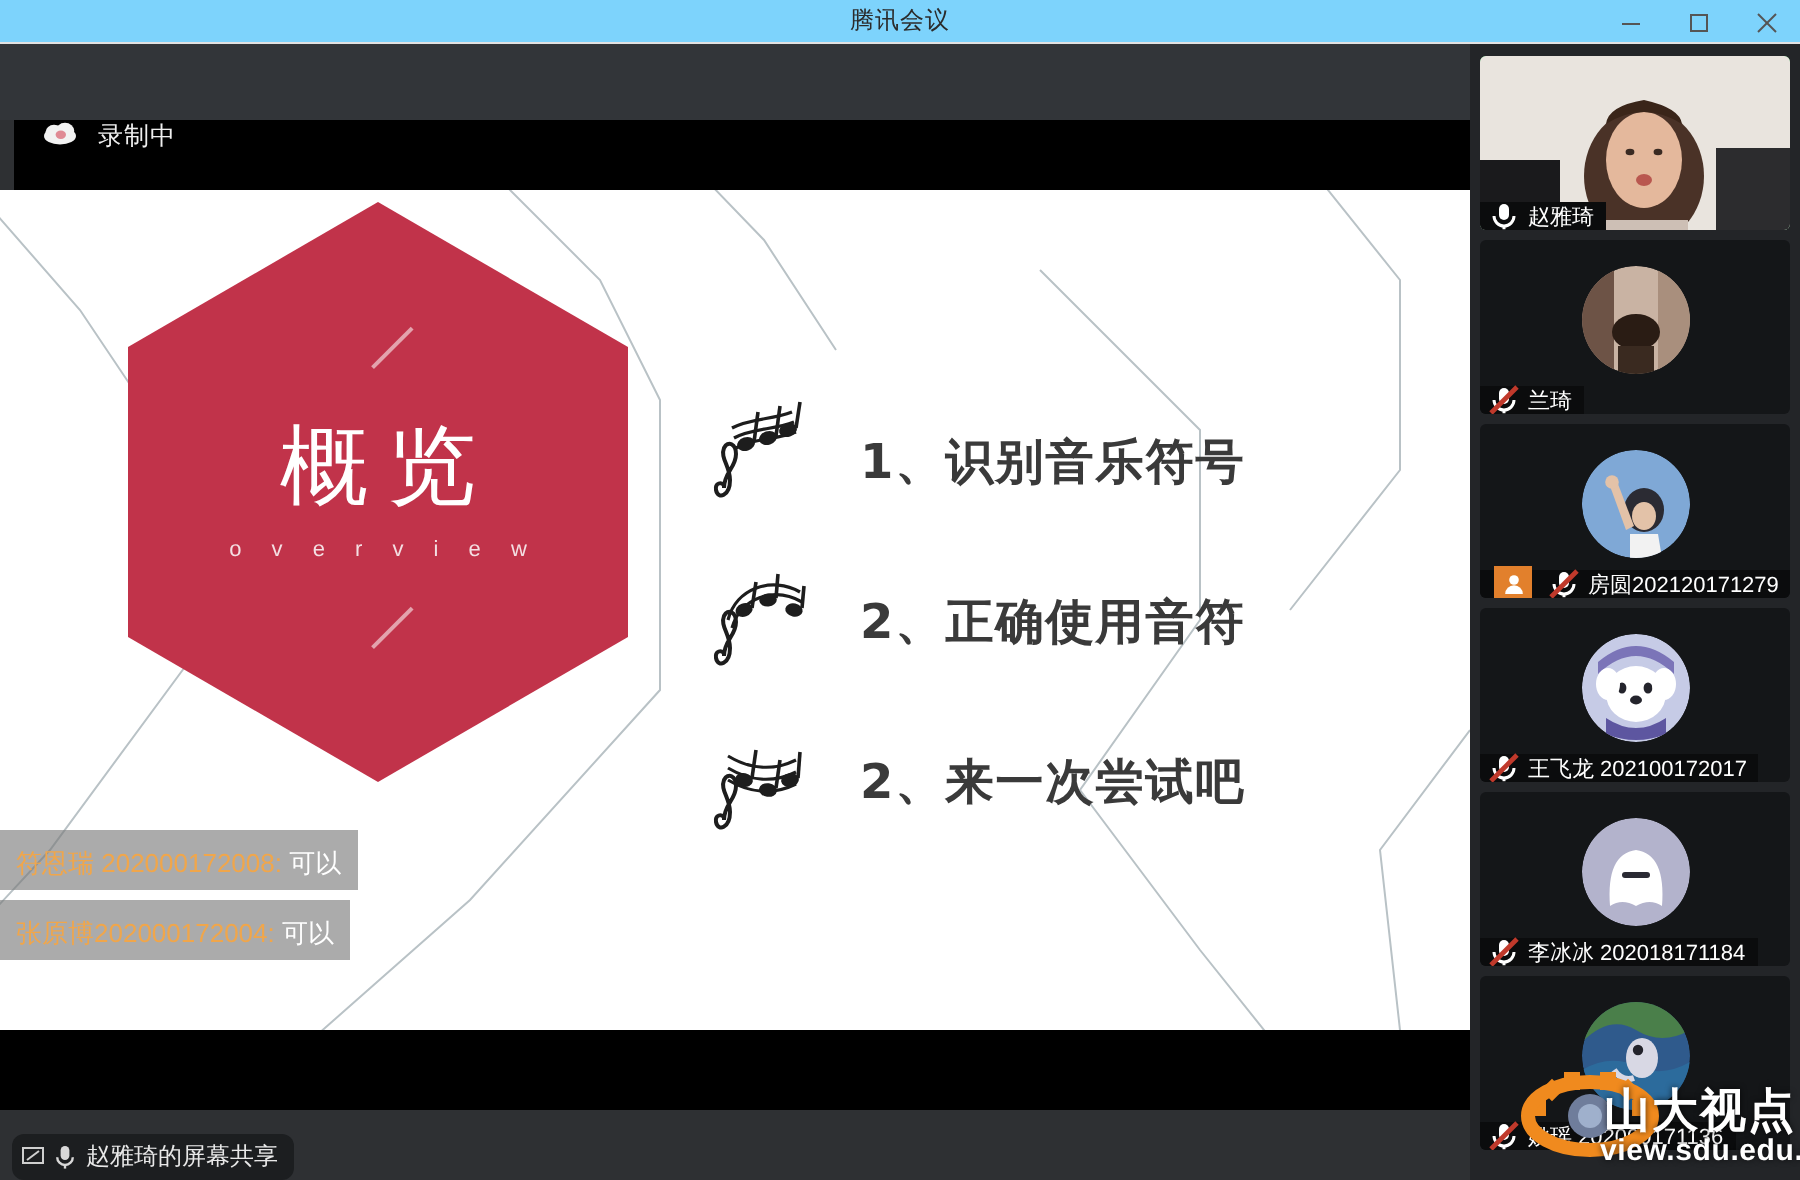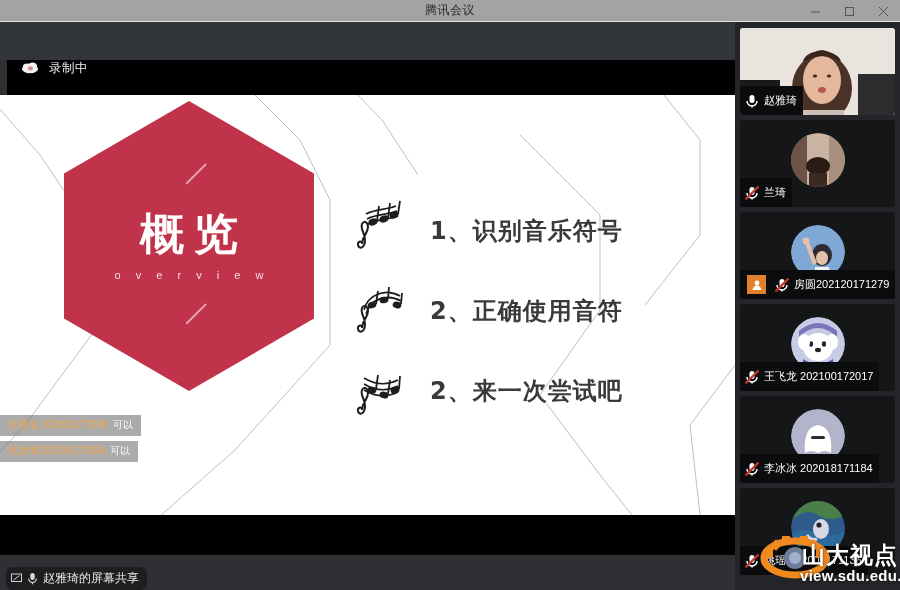--- a/index.html
+++ b/index.html
@@ -14,21 +14,21 @@
     position: relative;
     width: 900px; height: 590px;
     background: #ffffff;
     overflow: hidden;
   }
 
   
   .titlebar {
     position: absolute; left: 0; top: 0;
     width: 900px; height: 22px;
-    background: #a3a3a3;
+    background: #7dd3fc;
     border-bottom: 1px solid #e2e2e2;
     display: flex; align-items: center; justify-content: center;
   }
   .titlebar-title {
     font-size: 12px; color: #2b2b2b; letter-spacing: .5px;
   }
   .win-controls {
     position: absolute; right: 0; top: 0;
     height: 22px; display: flex; align-items: center;
   }
@@ -86,21 +86,21 @@
   }
   .hex-red {
     position: absolute; left: 0; top: 0;
     width: 250px; height: 290px;
     background: #c1334a;
     clip-path: polygon(50% 0%, 100% 25%, 100% 75%, 50% 100%, 0% 75%, 0% 25%);
     display: flex; flex-direction: column;
     align-items: center; justify-content: center;
   }
   .hex-title {
-    color: #ffffff; font-size: 44px; font-weight: 700;
+    color: #ffffff; font-size: 44px; font-weight: 400;
     letter-spacing: 10px; text-indent: 10px;
     font-family: "DejaVu Sans", "Liberation Sans", sans-serif;
     line-height: 1;
   }
   .hex-sub {
     color: #f4dfe3; font-size: 11px; letter-spacing: 6px;
     text-indent: 6px; margin-top: 13px;
     font-family: "Liberation Sans", sans-serif;
   }
   .hex-slash {
@@ -128,22 +128,22 @@
 
   
   .chat-overlay {
     position: absolute; left: 0; top: 320px;
     width: 200px;
     display: flex; flex-direction: column; gap: 5px;
     z-index: 5;
   }
   .chat-msg {
     background: rgba(120,120,120,.62);
-    padding: 3px 8px 4px 8px;
-    font-size: 10px;
+    padding: 8px 8px 4px 8px;
+    font-size: 13px;
     color: #ffffff;
     white-space: nowrap;
     width: max-content;
   }
   .chat-name { color: #f0a64b; }
   .chat-body { color: #ffffff; }
 
   
   .lower-black {
     position: absolute; left: 0; top: 493px;
@@ -186,21 +186,21 @@
   .tile.active { outline: 2px solid #3ac35f; outline-offset: -2px; }
   .tile-video { position: absolute; inset: 0; }
   .tile-avatar {
     position: absolute; left: 50%; top: 46%;
     transform: translate(-50%,-50%);
     width: 54px; height: 54px; border-radius: 50%;
     overflow: hidden;
   }
   .tile-bar {
     position: absolute; left: 0; bottom: 0;
-    height: 29px;
+    height: 14px;
     display: flex; align-items: center;
     gap: 4px;
     padding: 0 6px 0 0;
     background: #0b0c0d;
   }
   .host-badge {
     width: 19px; height: 19px; background: #e2802c;
     display: flex; align-items: center; justify-content: center;
     flex: 0 0 auto;
   }

